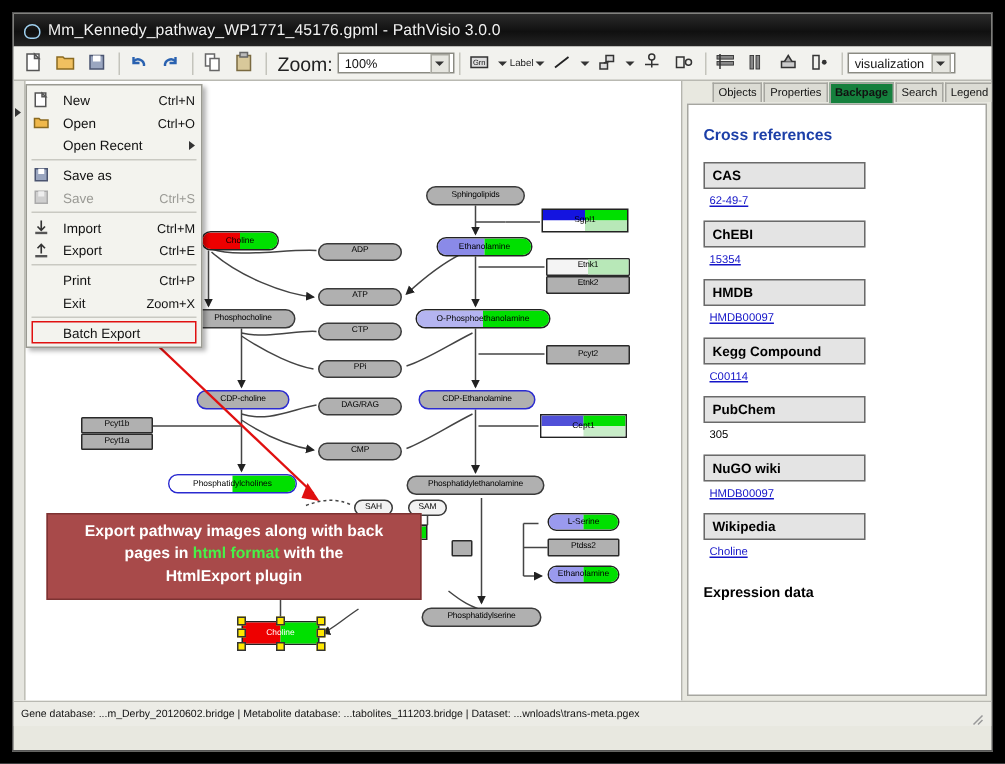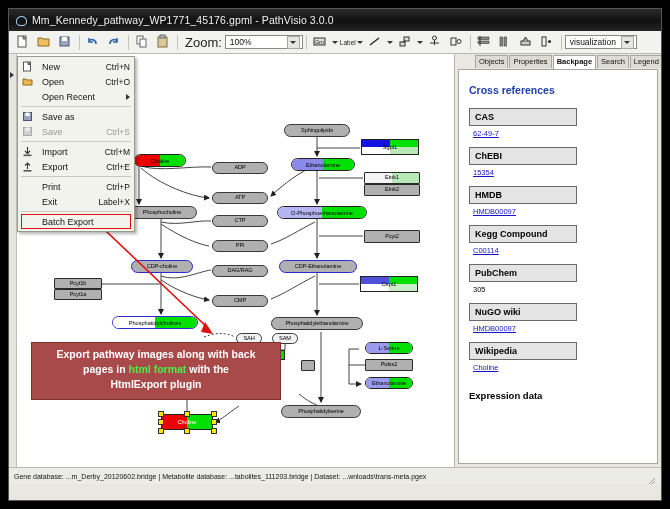--- a/index.html
+++ b/index.html
@@ -87,21 +87,21 @@
   .ditem .arw{margin-left:auto;border-top:3px solid transparent;border-bottom:3px solid transparent;
               border-left:4px solid #333;}
   .hlbox{position:absolute;left:3px;right:3px;height:15px;border:1.5px solid #e01010;box-sizing:border-box;}
 
   
   .sidebar{width:206px;height:100%;background:#e8e8e0;box-sizing:border-box;
            display:flex;flex-direction:column;}
   .tabstrip{display:flex;align-items:center;height:15px;padding-left:20px;box-sizing:border-box;}
   .tab{font-size:7.5px;color:#111;background:#dcdcd4;border:1px solid #a6a6a0;border-bottom:none;
        padding:1px 3px;margin-right:1px;line-height:10px;}
-  .tab.active{background:#ffffff;font-weight:bold;padding-bottom:2px;}
+  .tab.active{background:#15803d;font-weight:bold;padding-bottom:2px;}
   .panel{flex:1;background:#fff;border:1px solid #a6a6a0;margin:0 3px 3px 3px;overflow:hidden;
          padding:8px 10px;box-sizing:border-box;}
   .xref-title{color:#1c3fa8;font-size:10.5px;font-weight:bold;margin:6px 0 12px 0;}
   .dbbox{background:#e4e4e4;border:1px solid #6a6a6a;font-size:9px;font-weight:bold;color:#000;
          padding:3px 5px;width:108px;box-sizing:border-box;margin-bottom:3px;}
   .dbval{font-size:7.5px;color:#1414c8;text-decoration:underline;margin:0 0 9px 4px;}
   .dbval.plain{color:#000;text-decoration:none;}
   .expr{font-size:9.5px;font-weight:bold;color:#000;margin-top:18px;}
 
   
@@ -600,21 +600,21 @@
       <span>Export</span>
       <span class="acc">Ctrl+E</span>
     </div>
     <div class="dsep"></div>
     <div class="ditem">
       <span>Print</span>
       <span class="acc">Ctrl+P</span>
     </div>
     <div class="ditem">
       <span>Exit</span>
-      <span class="acc">Label+X</span>
+      <span class="acc">Zoom+X</span>
     </div>
     <div class="dsep"></div>
     <div style="position:relative;">
       <div class="ditem">
         <span>Batch Export</span>
       </div>
       <div class="hlbox" style="top:0;"></div>
     </div>
   </div>
 

